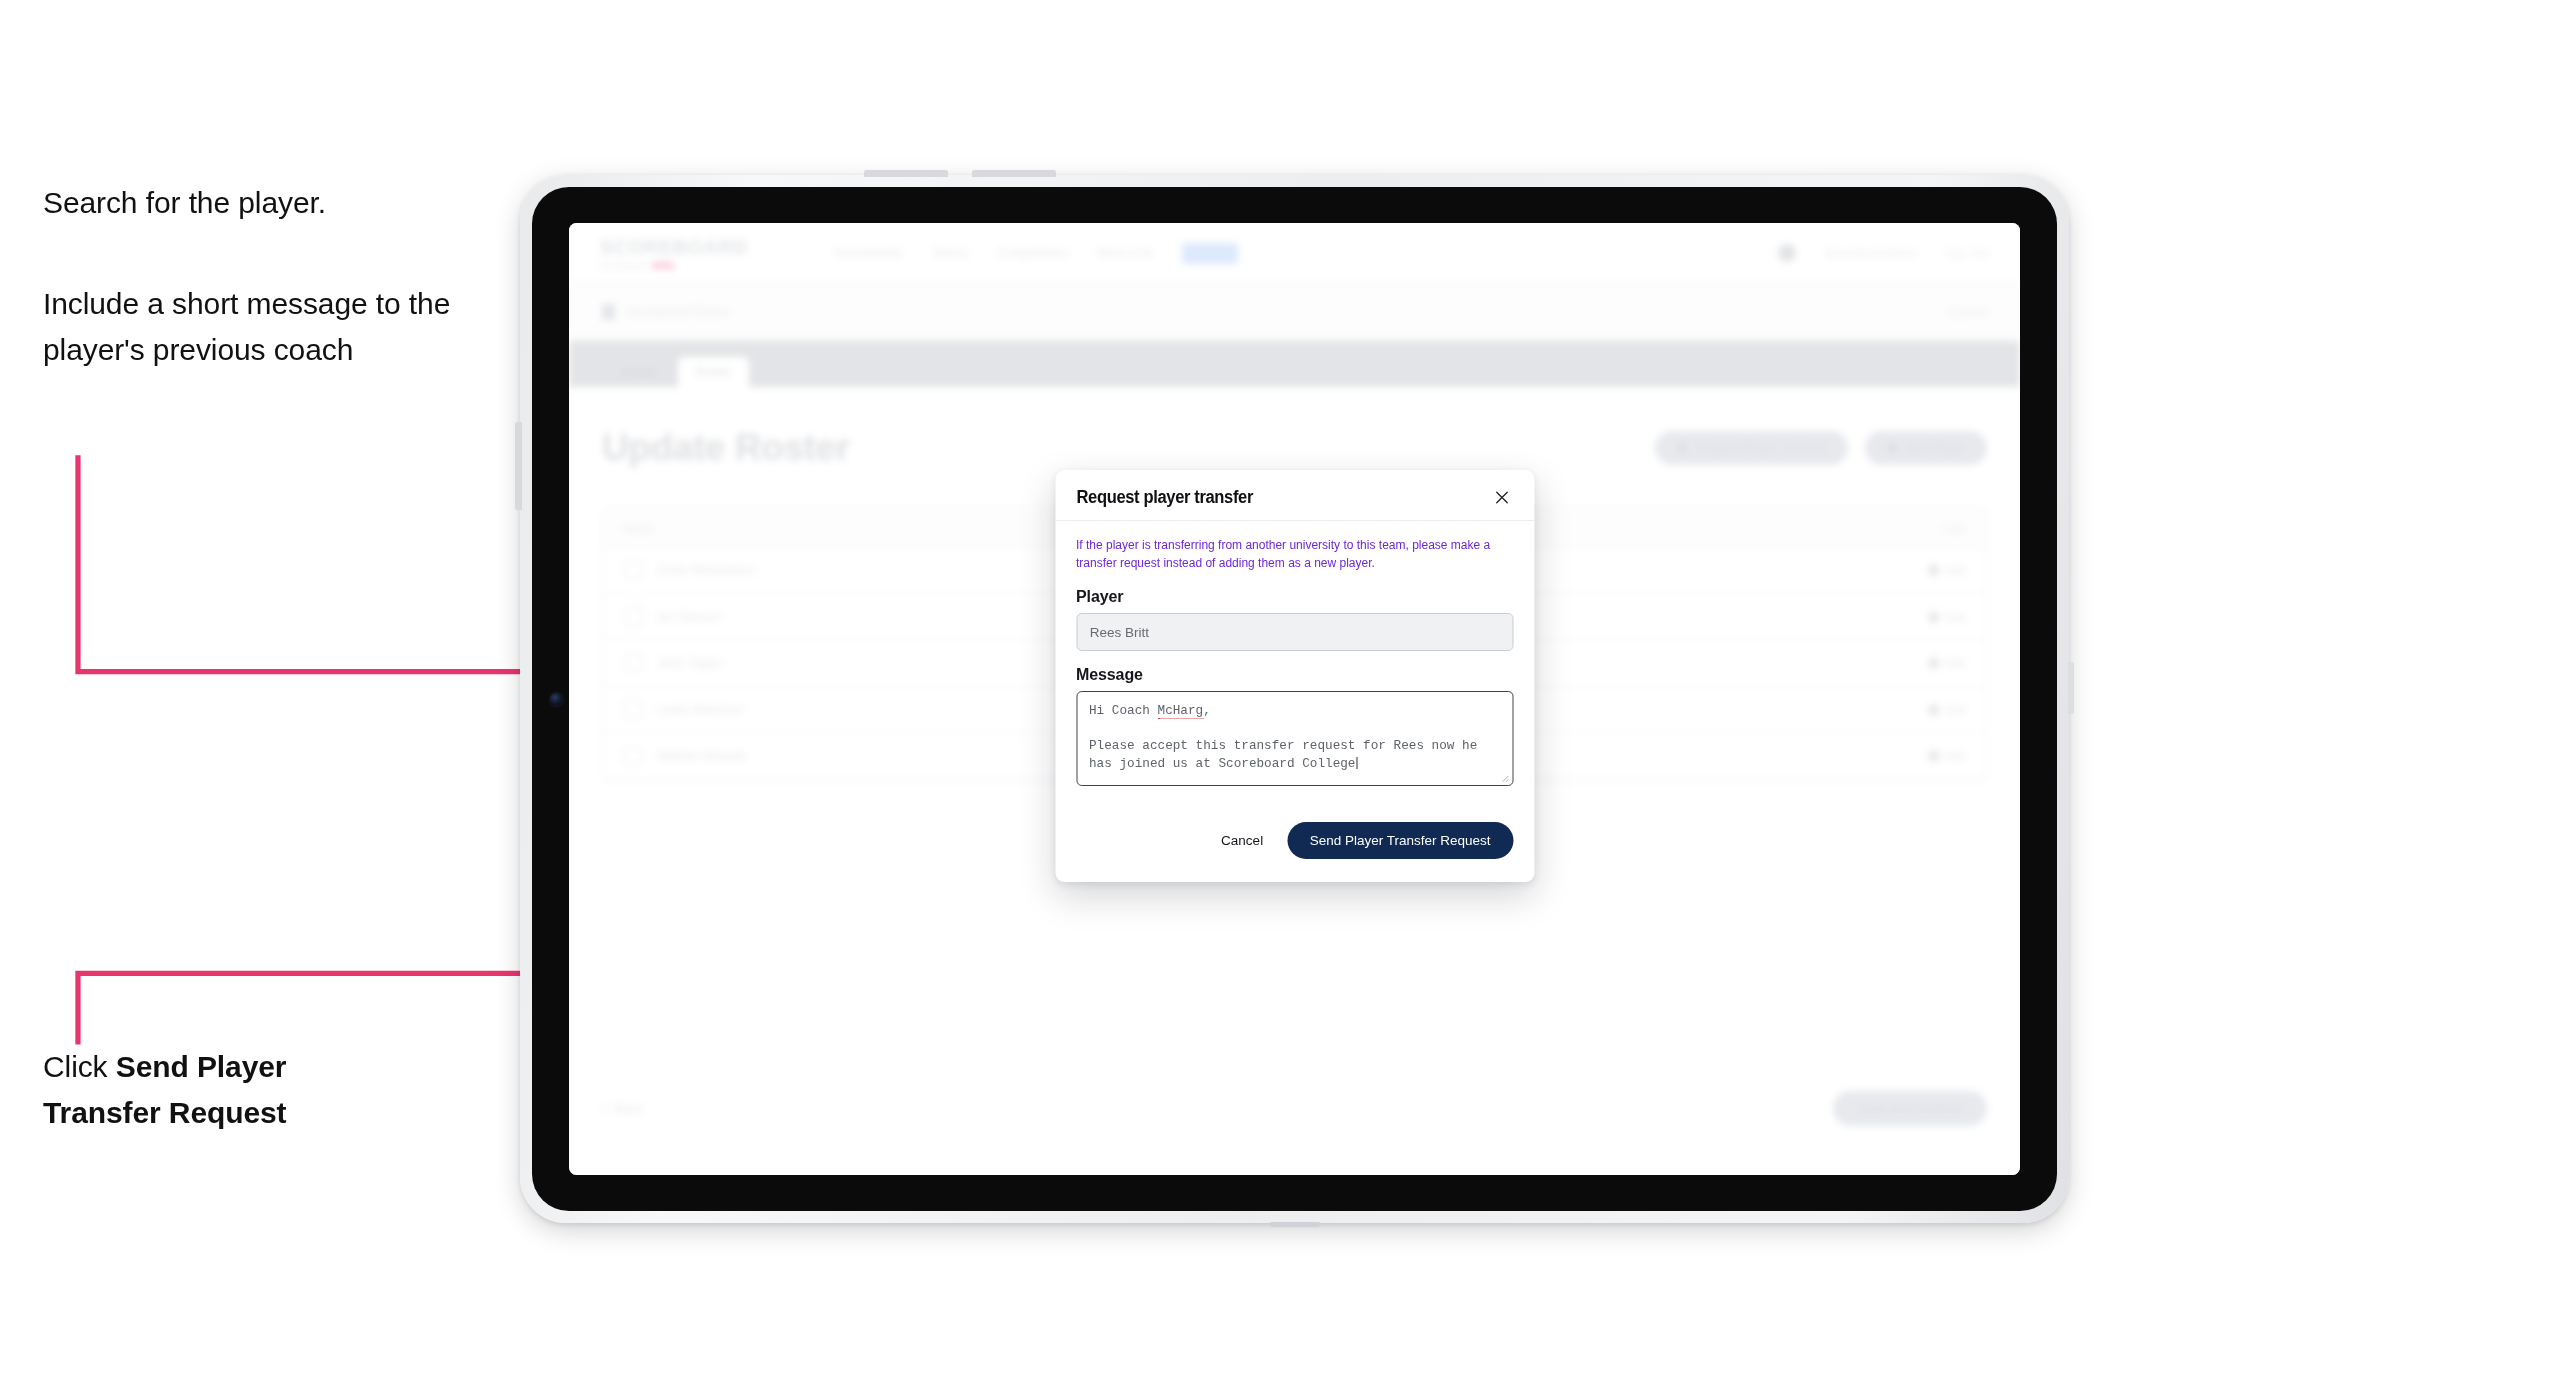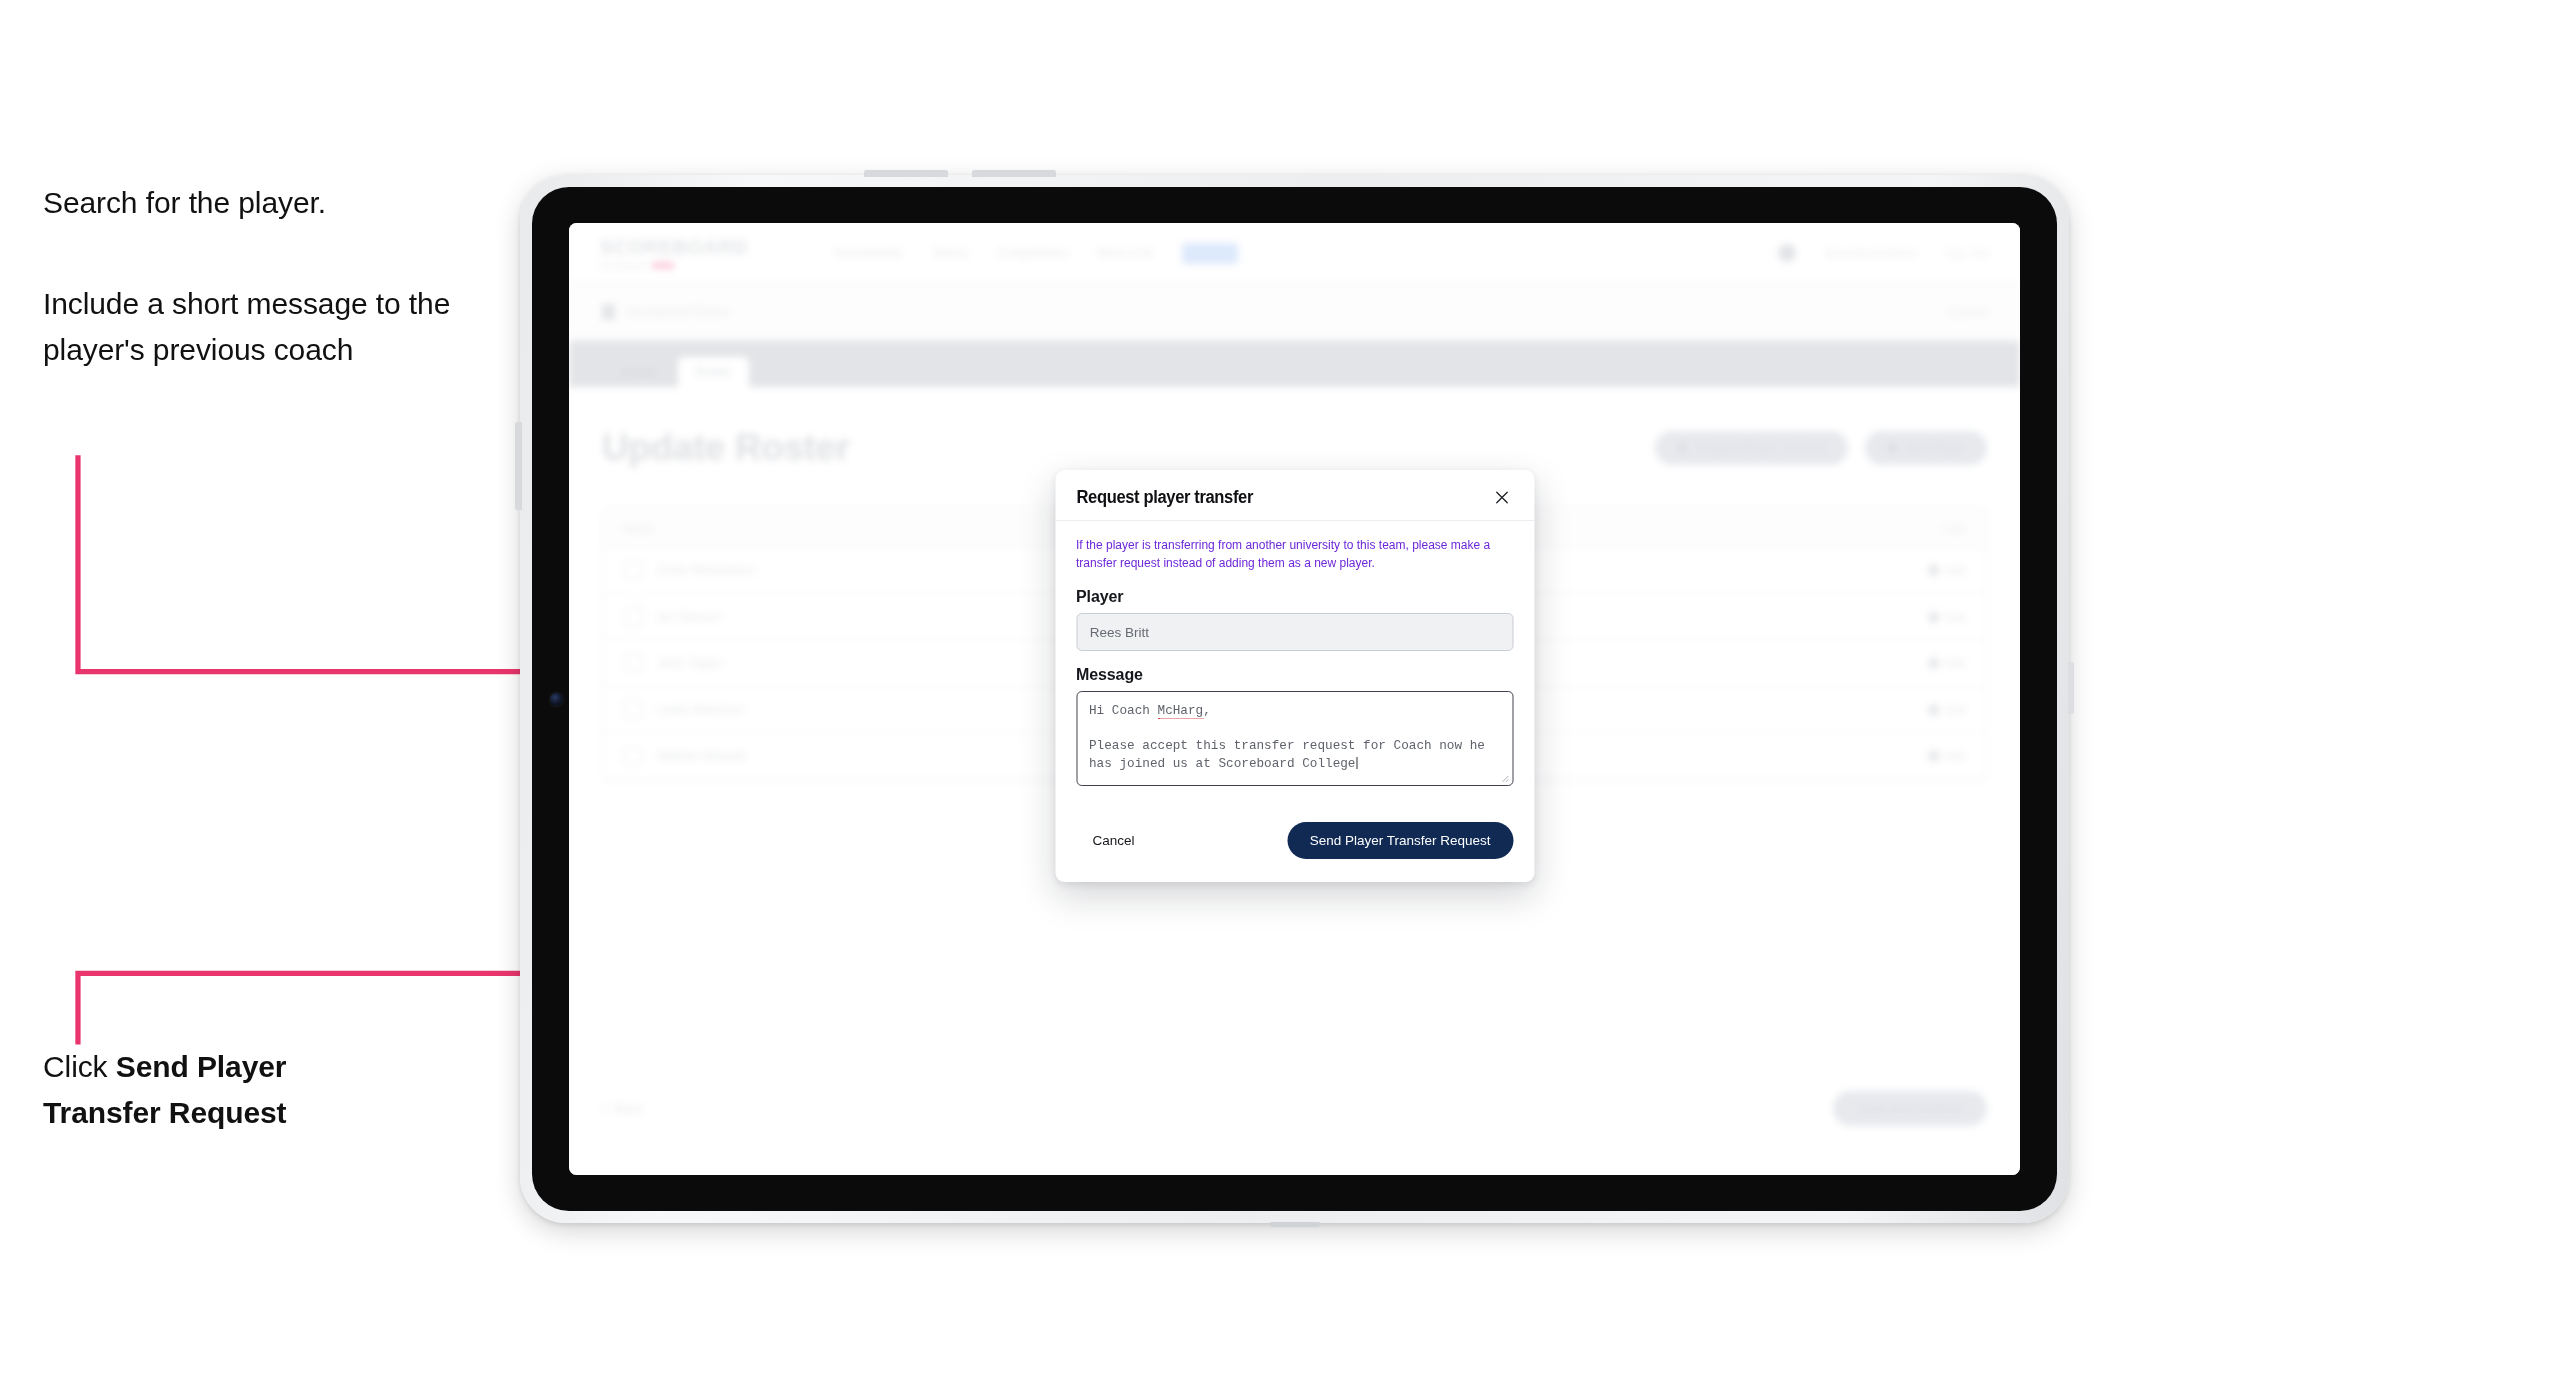--- a/index.html
+++ b/index.html
@@ -293,21 +293,21 @@
     vertical-align: -2.2px;
     margin-left: 0.7px;
   }
   .msg-gap { height: 16.5px; }
   .resize-grip {
     position: absolute;
     right: 3px; bottom: 2.2px;
     width: 9.7px; height: 9.7px;
   }
   .modal-actions {
-    display: flex; align-items: center; justify-content: space-between;
+    display: flex; align-items: center; justify-content: flex-end;
     gap: 7.5px;
     padding: 16.5px 21px 16.5px 21px;
   }
   .btn-cancel {
     background: none; border: none;
     font-size: 13.5px;
     color: #15171c;
     font-family: "Liberation Sans", sans-serif;
     padding: 9px 16.5px;
     cursor: pointer;
@@ -454,21 +454,21 @@
             <div class="field-block">
               <div class="field-label">Player</div>
               <input class="player-input" type="text" placeholder="Search for a player" value="Rees Britt" style="">
             </div>
 
             <div class="field-block">
               <div class="field-label">Message</div>
               <div class="message-box">
                 <div class="message-line"><span>Hi Coach </span><span class="spellerr">McHarg</span><span>,</span></div>
                 <div class="msg-gap"></div>
-                <div class="message-line"><span>Please accept this transfer request for Coach now he has joined us at Scoreboard College</span><span class="caret"></span></div>
+                <div class="message-line"><span>Please accept this transfer request for Rees now he has joined us at Scoreboard College</span><span class="caret"></span></div>
                 <svg class="resize-grip" viewBox="0 0 13 13">
                   <path d="M12 4 L4 12 M12 8.5 L8.5 12" stroke="#9aa0a8" stroke-width="1.1" fill="none"></path>
                 </svg>
               </div>
             </div>
           </div>
 
           <div class="modal-actions">
             <button class="btn-cancel">Cancel</button>
             <button class="btn-send">Send Player Transfer Request</button>

